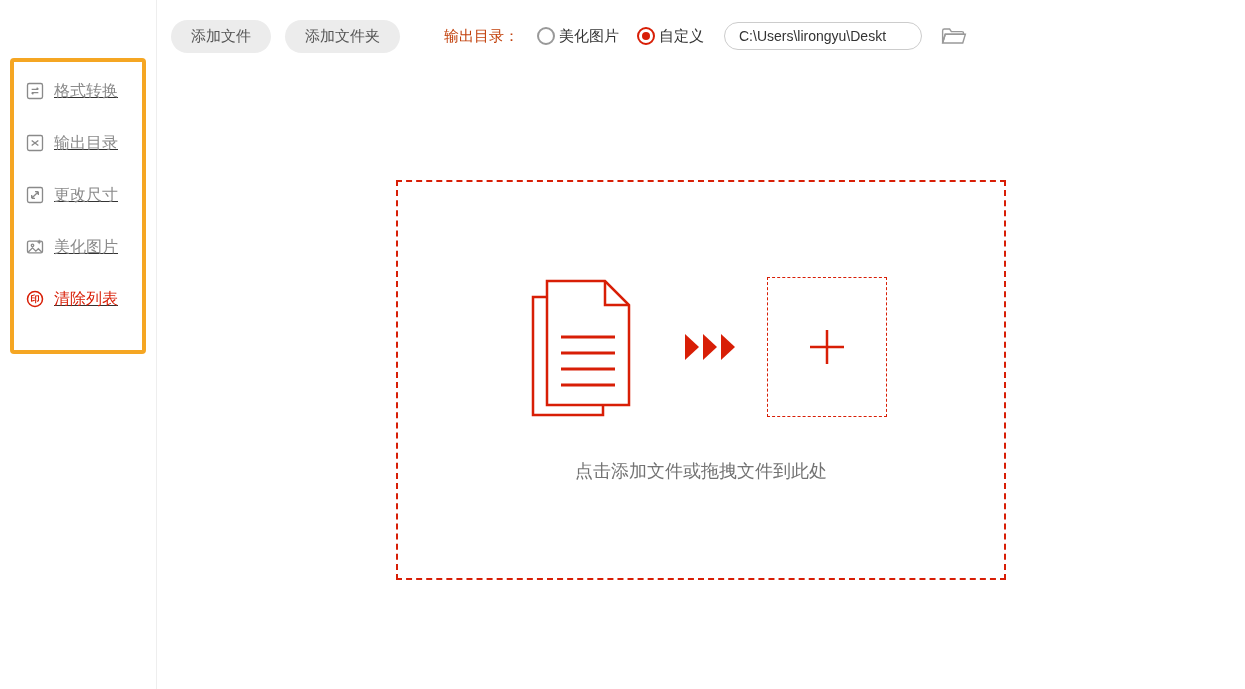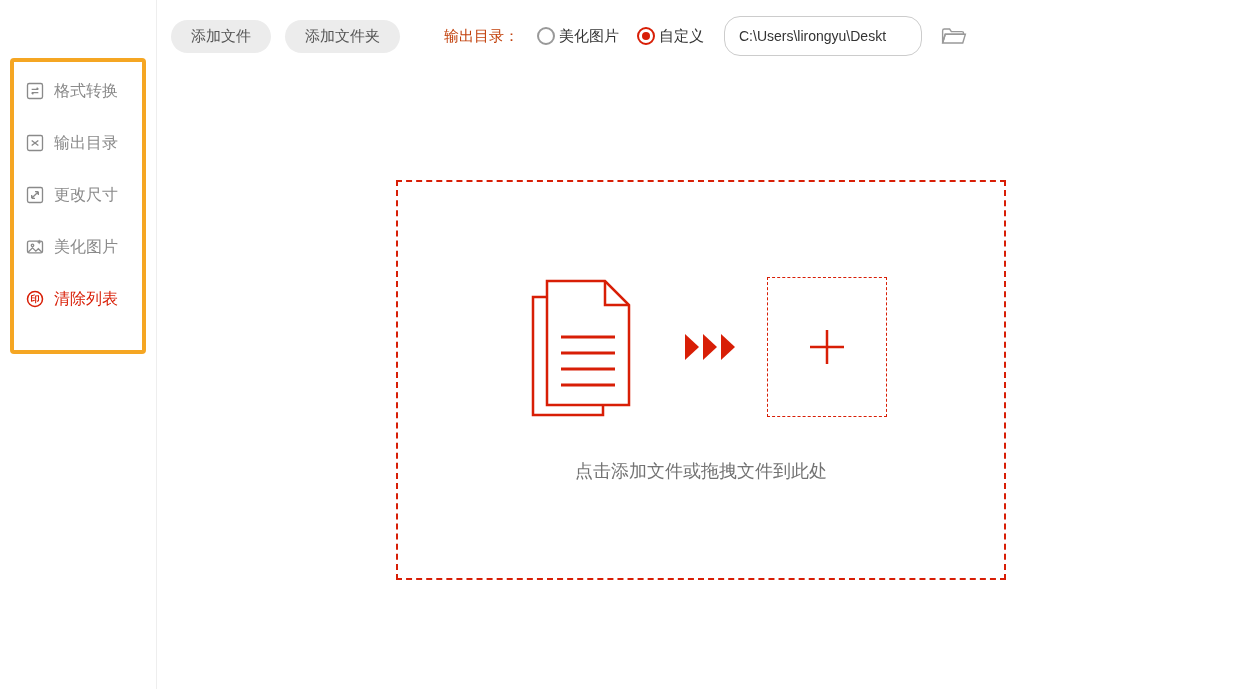--- a/index.html
+++ b/index.html
@@ -27,20 +27,21 @@
       height: 296px;
       border: 4px solid #f5a623;
       border-radius: 4px;
       pointer-events: none;
     }
     .sidebar-items {
       padding: 22px 0 0 24px;
       display: flex;
       flex-direction: column;
       gap: 30px;
+      text-decoration: underline;
     }
     .sidebar-item {
       display: flex;
       align-items: center;
       gap: 8px;
       cursor: pointer;
       color: #8a8a8a;
     }
     .sidebar-item.active { color: #d81e06; }
     .sidebar-item .sicon {
@@ -79,21 +80,21 @@
     .radio-circle {
       width: 18px; height: 18px; border-radius: 50%;
       border: 2px solid #999; display: flex; align-items: center; justify-content: center;
     }
     .radio-wrap.selected .radio-circle { border-color: #d81e06; }
     .radio-dot { width: 8px; height: 8px; border-radius: 50%; background: #d81e06; display: none; }
     .radio-wrap.selected .radio-dot { display: block; }
     .path-input {
       border: 1px solid #ccc;
       border-radius: 16px;
-      height: 40px;
+      height: 28px;
       width: 198px;
       padding: 0 14px;
       font-size: 14px;
       color: #333;
       outline: none;
       margin-left: 6px;
     }
     .browse-btn {
       width: 36px; height: 32px;
       display: flex; align-items: center; justify-content: center;

